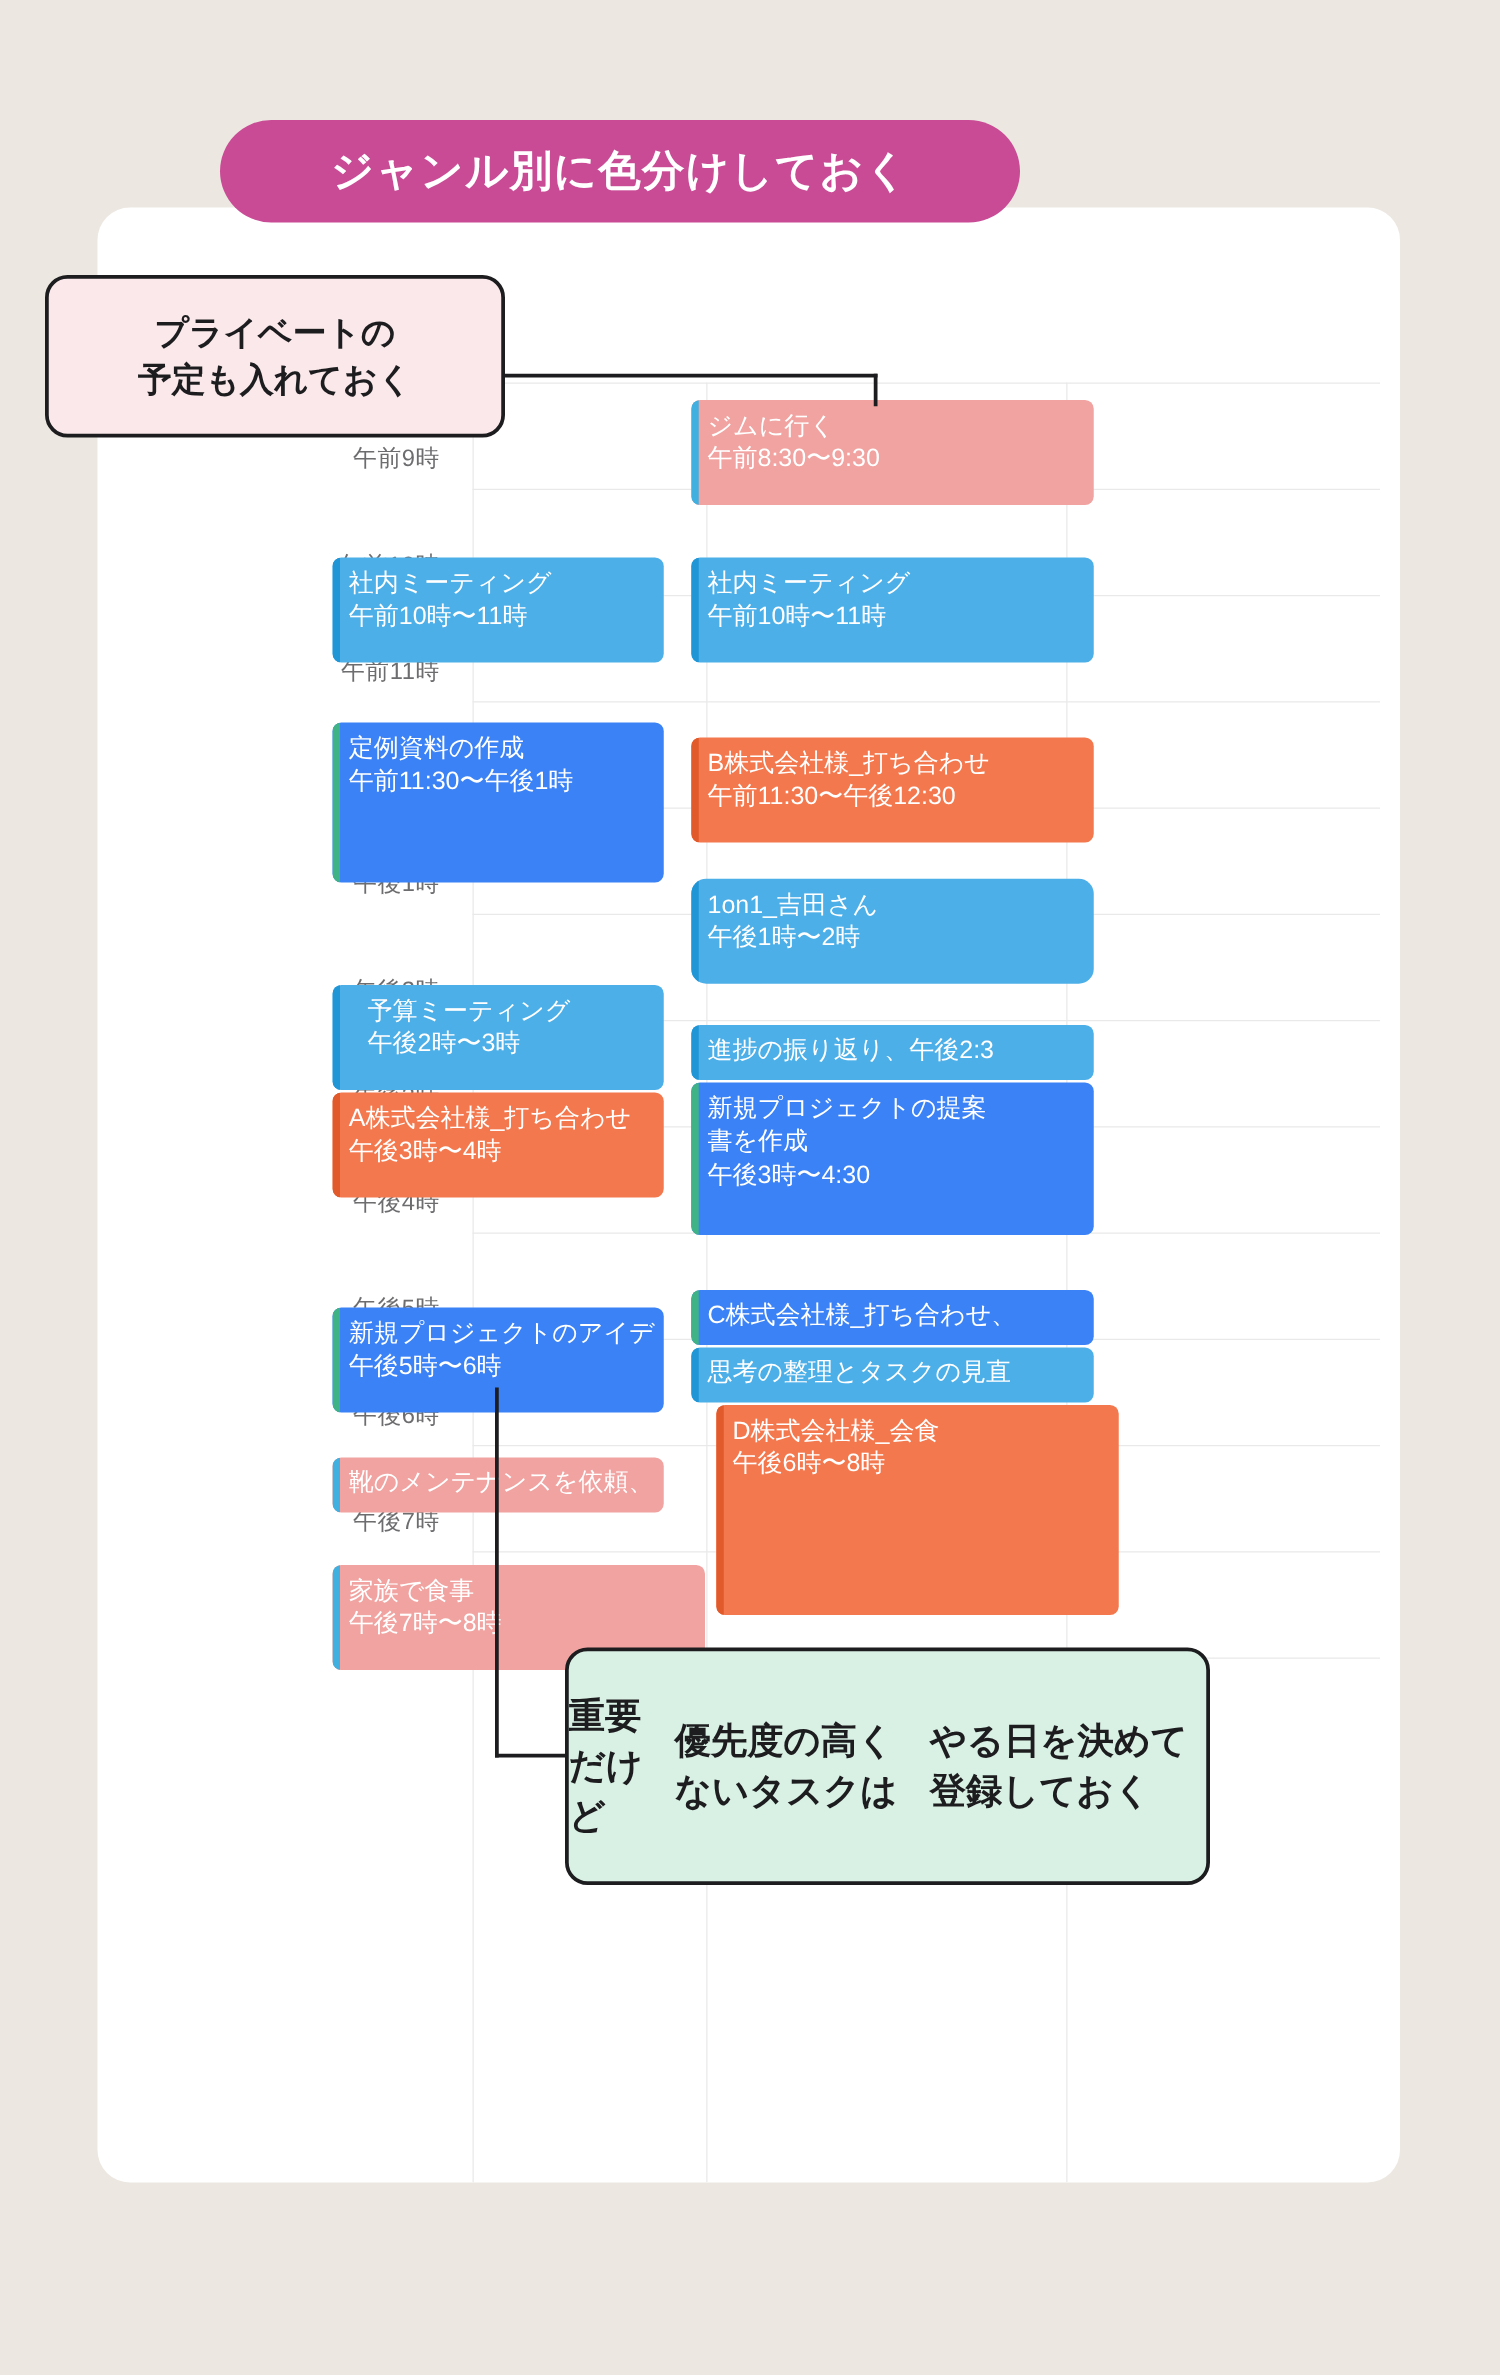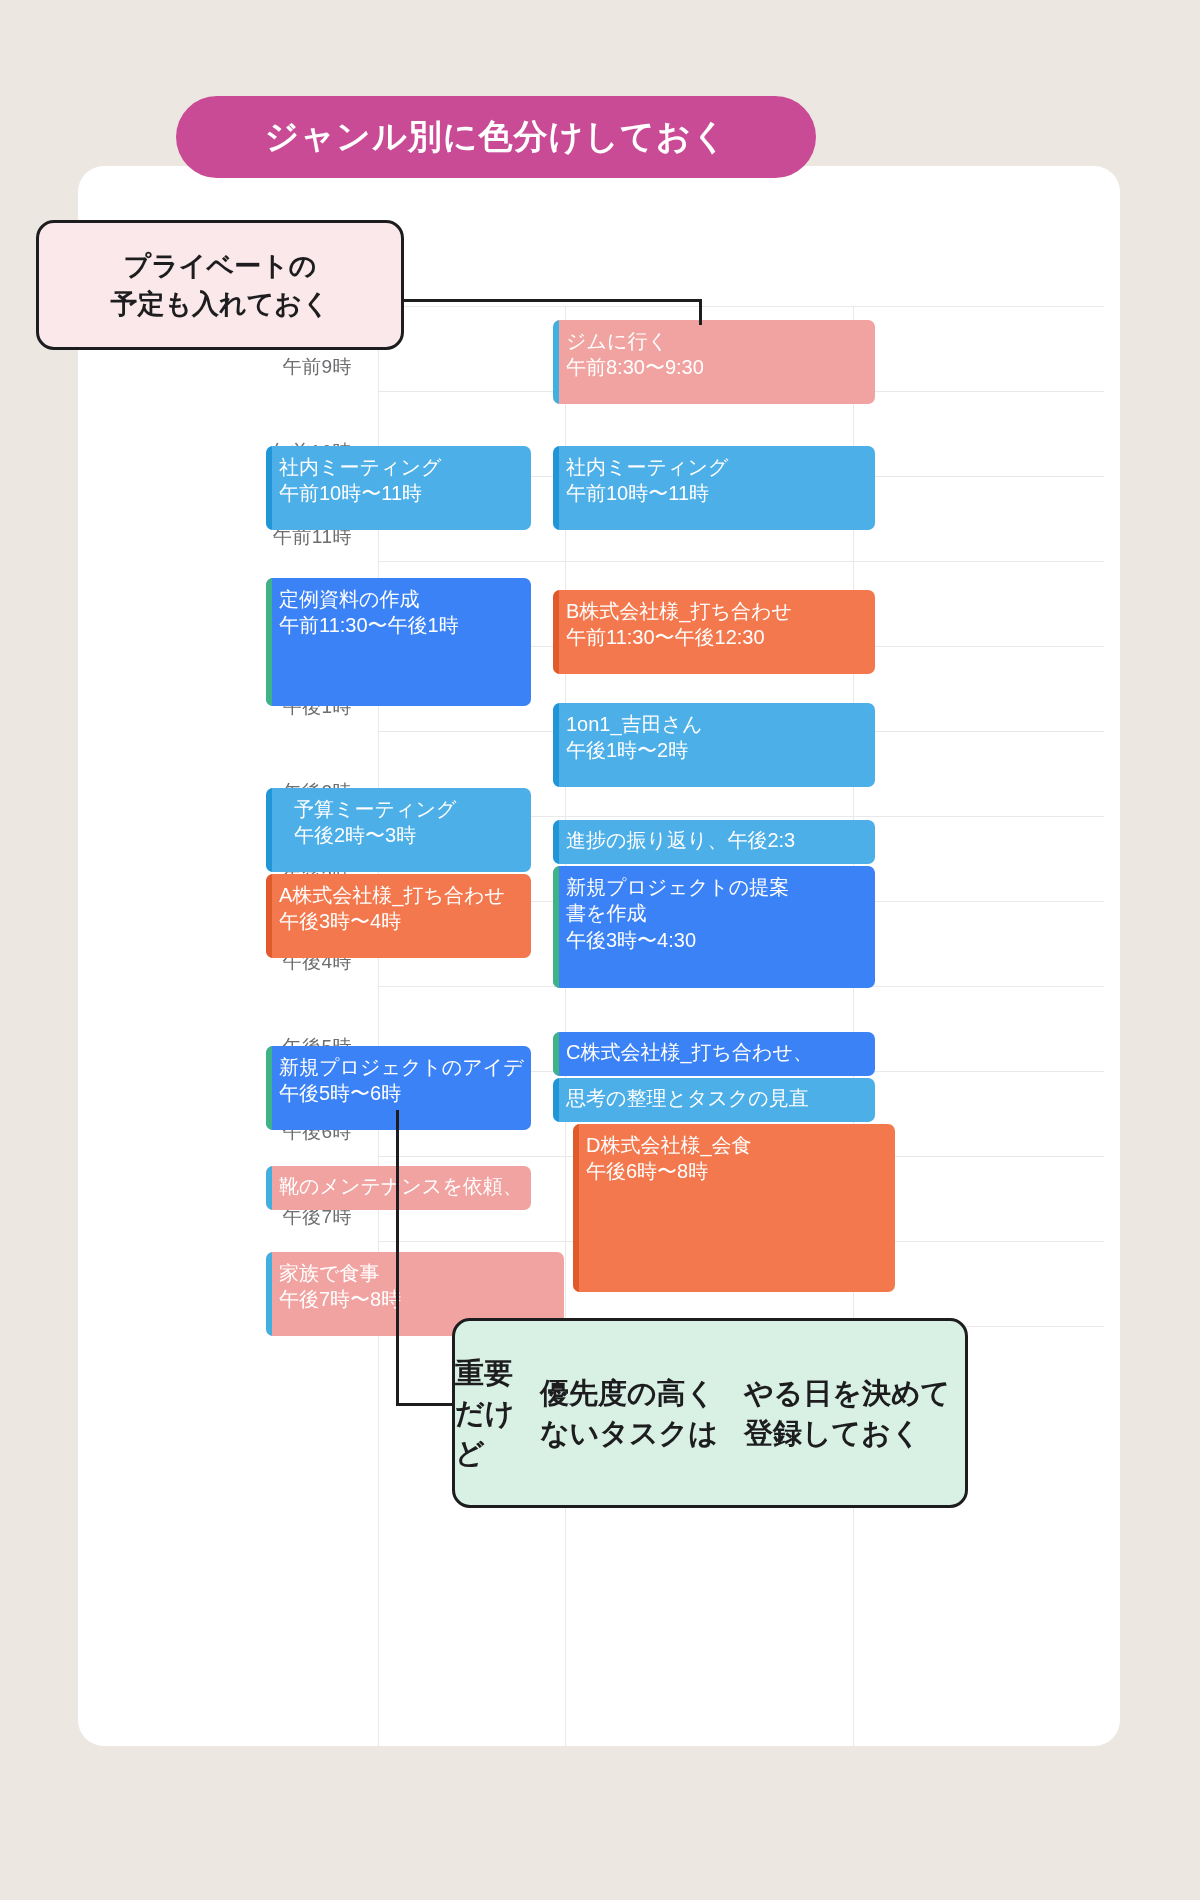--- a/index.html
+++ b/index.html
@@ -201,21 +201,21 @@
       <span class="ln">社内ミーティング</span>
       <span class="ln">午前10時〜11時</span>
     </div>
 
     <div class="event c-orange" style="left:475px; top:412px; width:322px; height:84px;margin-top:12px;">
       <span class="bar b-orange"></span>
       <span class="ln">B株式会社様_打ち合わせ</span>
       <span class="ln">午前11:30〜午後12:30</span>
     </div>
 
-    <div class="event c-blue" style="left:475px; top:537px; width:322px; height:84px;">
+    <div class="event c-blue" style="left:475px; top:537px; width:322px; height:84px;border-radius:12px;">
       <span class="bar b-blue"></span>
       <span class="ln">1on1_吉田さん</span>
       <span class="ln">午後1時〜2時</span>
     </div>
 
     <div class="event c-blue" style="left:475px; top:654px; width:322px; height:44px; padding-top:7px;">
       <span class="bar b-blue"></span>
       <span class="ln">進捗の振り返り、午後2:3</span>
     </div>
 

